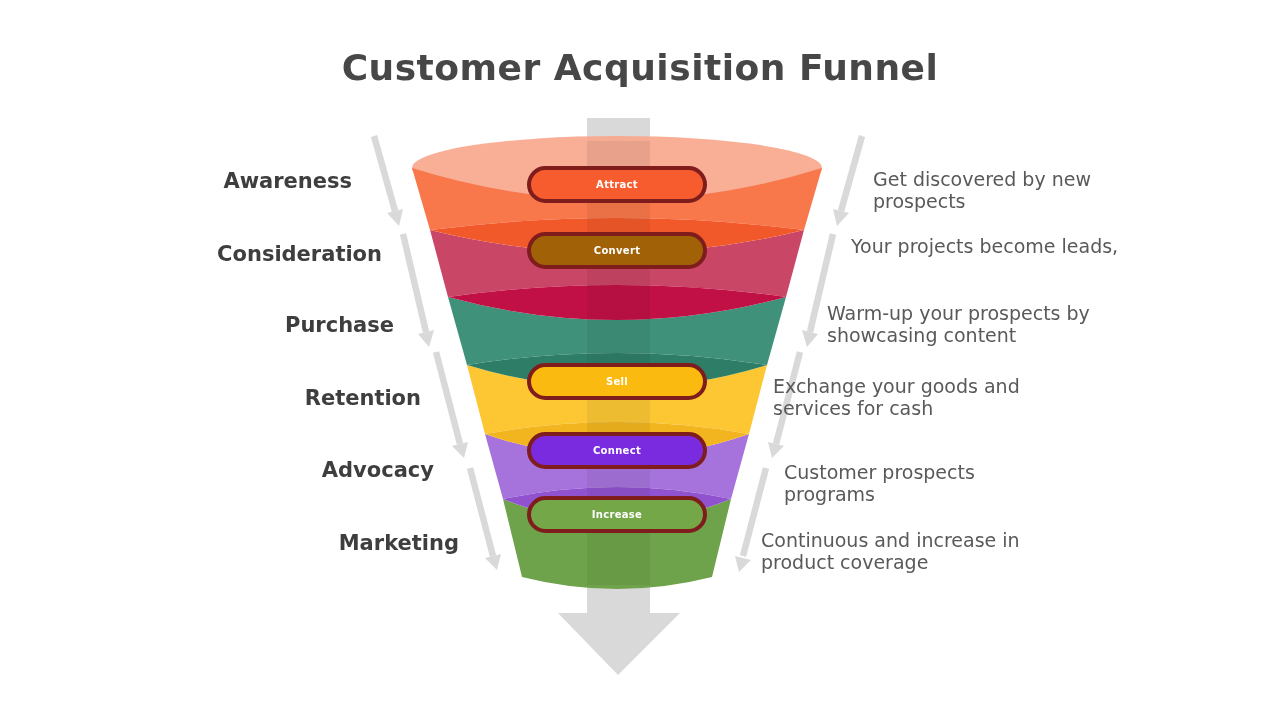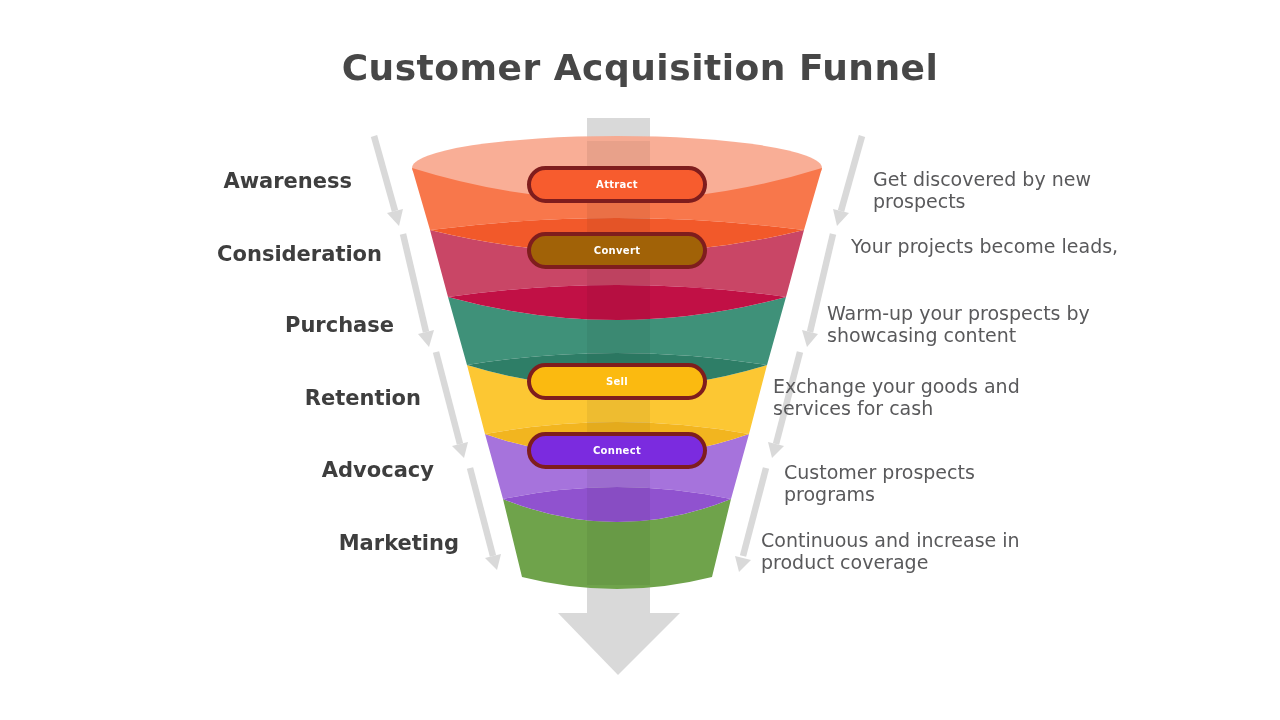--- a/index.html
+++ b/index.html
@@ -106,20 +106,21 @@
       <polygon points="807,347 818,334 802,330"></polygon>
       <polygon points="772,458 784,446 768,442"></polygon>
       <polygon points="739,572 751,560 735,556"></polygon>
     </g>
   </svg>
 
   <div class="pill" style="left: 527px; top: 166px; background: rgb(247, 92, 46);">Attract</div>
   <div class="pill" style="left: 527px; top: 232px; background: #a16207;">Convert</div>
   <div class="pill" style="left: 527px; top: 363px; background: rgb(251, 186, 16);">Sell</div>
   <div class="pill" style="left: 527px; top: 432px; background: rgb(123, 43, 223);">Connect</div>
+  <div class="pill" style="left: 527px; top: 496px; background: rgb(116, 167, 71);">Increase</div>
 
   <div style="color: rgb(62, 62, 62);">
     <div class="stage-label" style="right:928px; top:169px;">Awareness</div>
     <div class="stage-label" style="right:898px; top:242px;">Consideration</div>
     <div class="stage-label" style="right:886px; top:313px;">Purchase</div>
     <div class="stage-label" style="right:859px; top:386px;">Retention</div>
     <div class="stage-label" style="right:846px; top:458px;">Advocacy</div>
     <div class="stage-label" style="right:821px; top:531px;">Marketing</div>
   </div>
 

